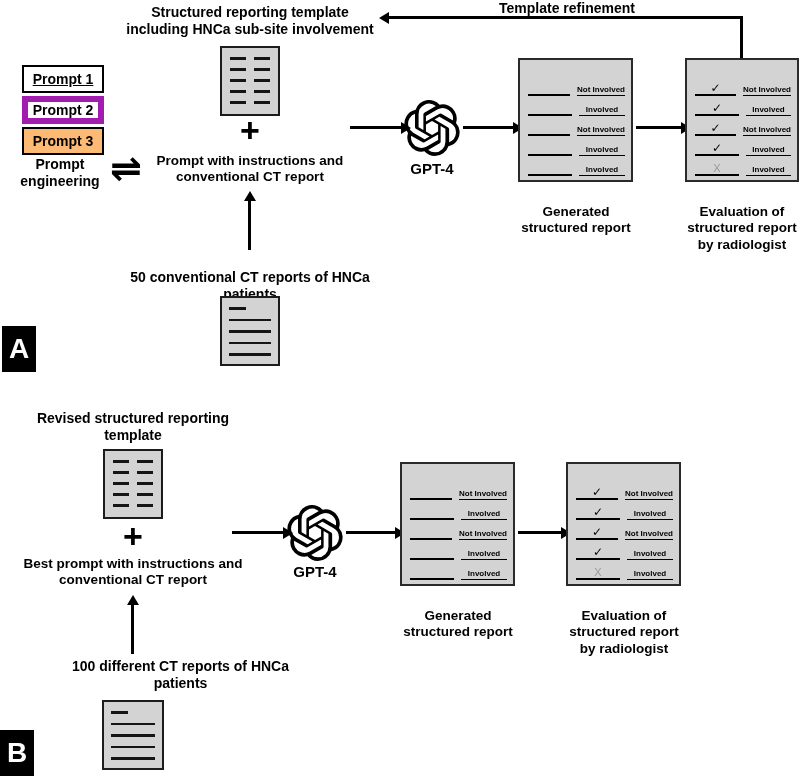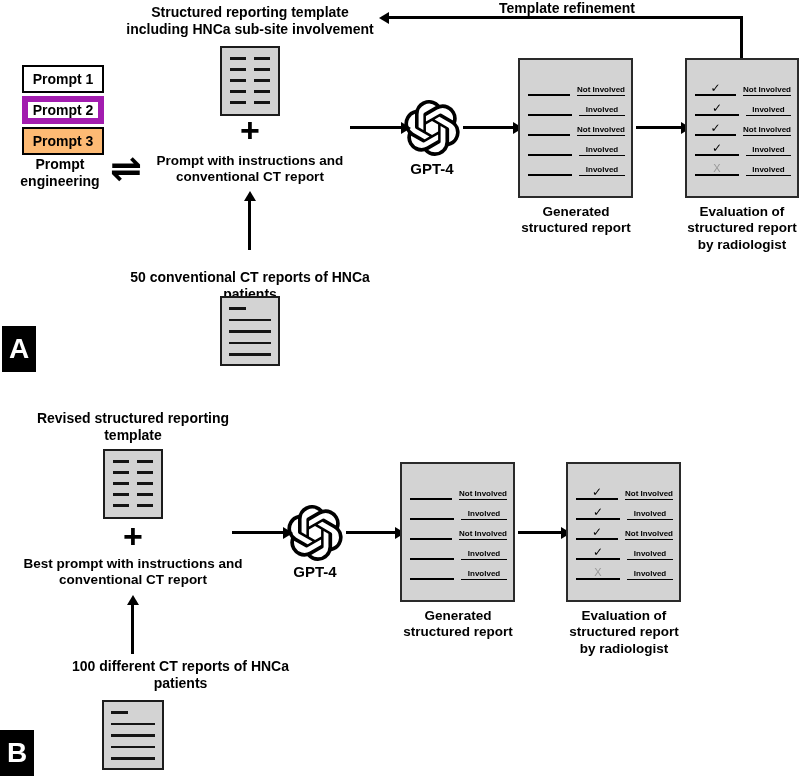--- a/index.html
+++ b/index.html
@@ -5,21 +5,21 @@
   html,body{margin:0;padding:0;background:#fff;}
   #canvas{position:relative;width:800px;height:776px;background:#ffffff;overflow:hidden;
           font-family:"Liberation Sans","DejaVu Sans",sans-serif;color:#000;}
   .txt{position:absolute;font-weight:700;text-align:center;white-space:pre-line;line-height:1.22;}
   .doc{position:absolute;background:#d3d3d3;border:2px solid #1c1c1c;box-sizing:border-box;}
   .tpl-grid{display:grid;grid-template-columns:1fr 1fr;column-gap:8px;row-gap:8.5px;padding:9px 8px 0 8px;}
   .tpl-grid i{display:block;height:2.6px;background:#151515;}
   .ct-lines{display:flex;flex-direction:column;gap:9px;padding:9px 7px 0 7px;}
   .ct-lines i{display:block;height:2.6px;background:#151515;}
   .ct-lines i.short{width:17px;}
-  .box{position:absolute;width:115px;height:140px;background:#d3d3d3;border:2px solid #2a2a2a;
+  .box{position:absolute;width:115px;height:124px;background:#d3d3d3;border:2px solid #2a2a2a;
        box-sizing:border-box;padding:16px 6px 0 8px;}
   .r-row{display:flex;align-items:flex-end;height:20px;gap:7px;}
   .r-line{width:44px;border-bottom:2px solid #000;height:100%;display:flex;align-items:flex-end;justify-content:center;}
   .r-mark{font-size:12px;font-weight:700;line-height:12px;}
   .r-mark.x{color:#999;font-weight:400;font-size:11px;}
   .r-status{flex:1;border-bottom:1.6px solid #000;text-align:center;font-size:8px;font-weight:700;
             padding-bottom:1px;white-space:nowrap;overflow:visible;}
   .arrow-r{position:absolute;height:3px;background:#000;}
   .arrow-r::after{content:'';position:absolute;right:-9px;top:-4.5px;border:6px solid transparent;
                   border-left:10px solid #000;border-right:0;}
@@ -58,21 +58,21 @@
         <i></i>
         <i></i>
         <i></i>
         <i></i>
         <i></i>
     </div>
   </div>
 
   <div class="sym" style="left:234px;top:114px;width:32px;font-size:34px;line-height:32px;">+</div>
 
-  <div style="position:absolute;left:22px;top:65px;width:82px;height:28px;border:2px solid #000;background:#fff;box-sizing:border-box;display:flex;align-items:center;justify-content:center;font-weight:700;font-size:14px;">Prompt 1</div>
+  <div style="position:absolute;left:22px;top:65px;width:82px;height:28px;border:2px solid #000;background:#fff;box-sizing:border-box;display:flex;align-items:center;justify-content:center;font-weight:700;font-size:14px;text-decoration:underline;">Prompt 1</div>
   <div style="position:absolute;left:22px;top:96px;width:82px;height:28px;border:6px solid #a21caf;background:#fff;box-sizing:border-box;display:flex;align-items:center;justify-content:center;font-weight:700;font-size:14px;">Prompt 2</div>
   <div style="position:absolute;left:22px;top:127px;width:82px;height:28px;border:2px solid #000;background:#fdba74;box-sizing:border-box;display:flex;align-items:center;justify-content:center;font-weight:700;font-size:14px;">Prompt 3</div>
 
   <div class="txt" style="left:5px;top:156px;width:110px;font-size:14px;">Prompt
 engineering</div>
   <div class="sym" style="left:104px;top:148px;width:44px;font-size:38px;line-height:40px;">⇌</div>
 
   <div class="txt" style="left:120px;top:153px;width:260px;font-size:13.5px;">Prompt with instructions and
 conventional CT report</div>
 

